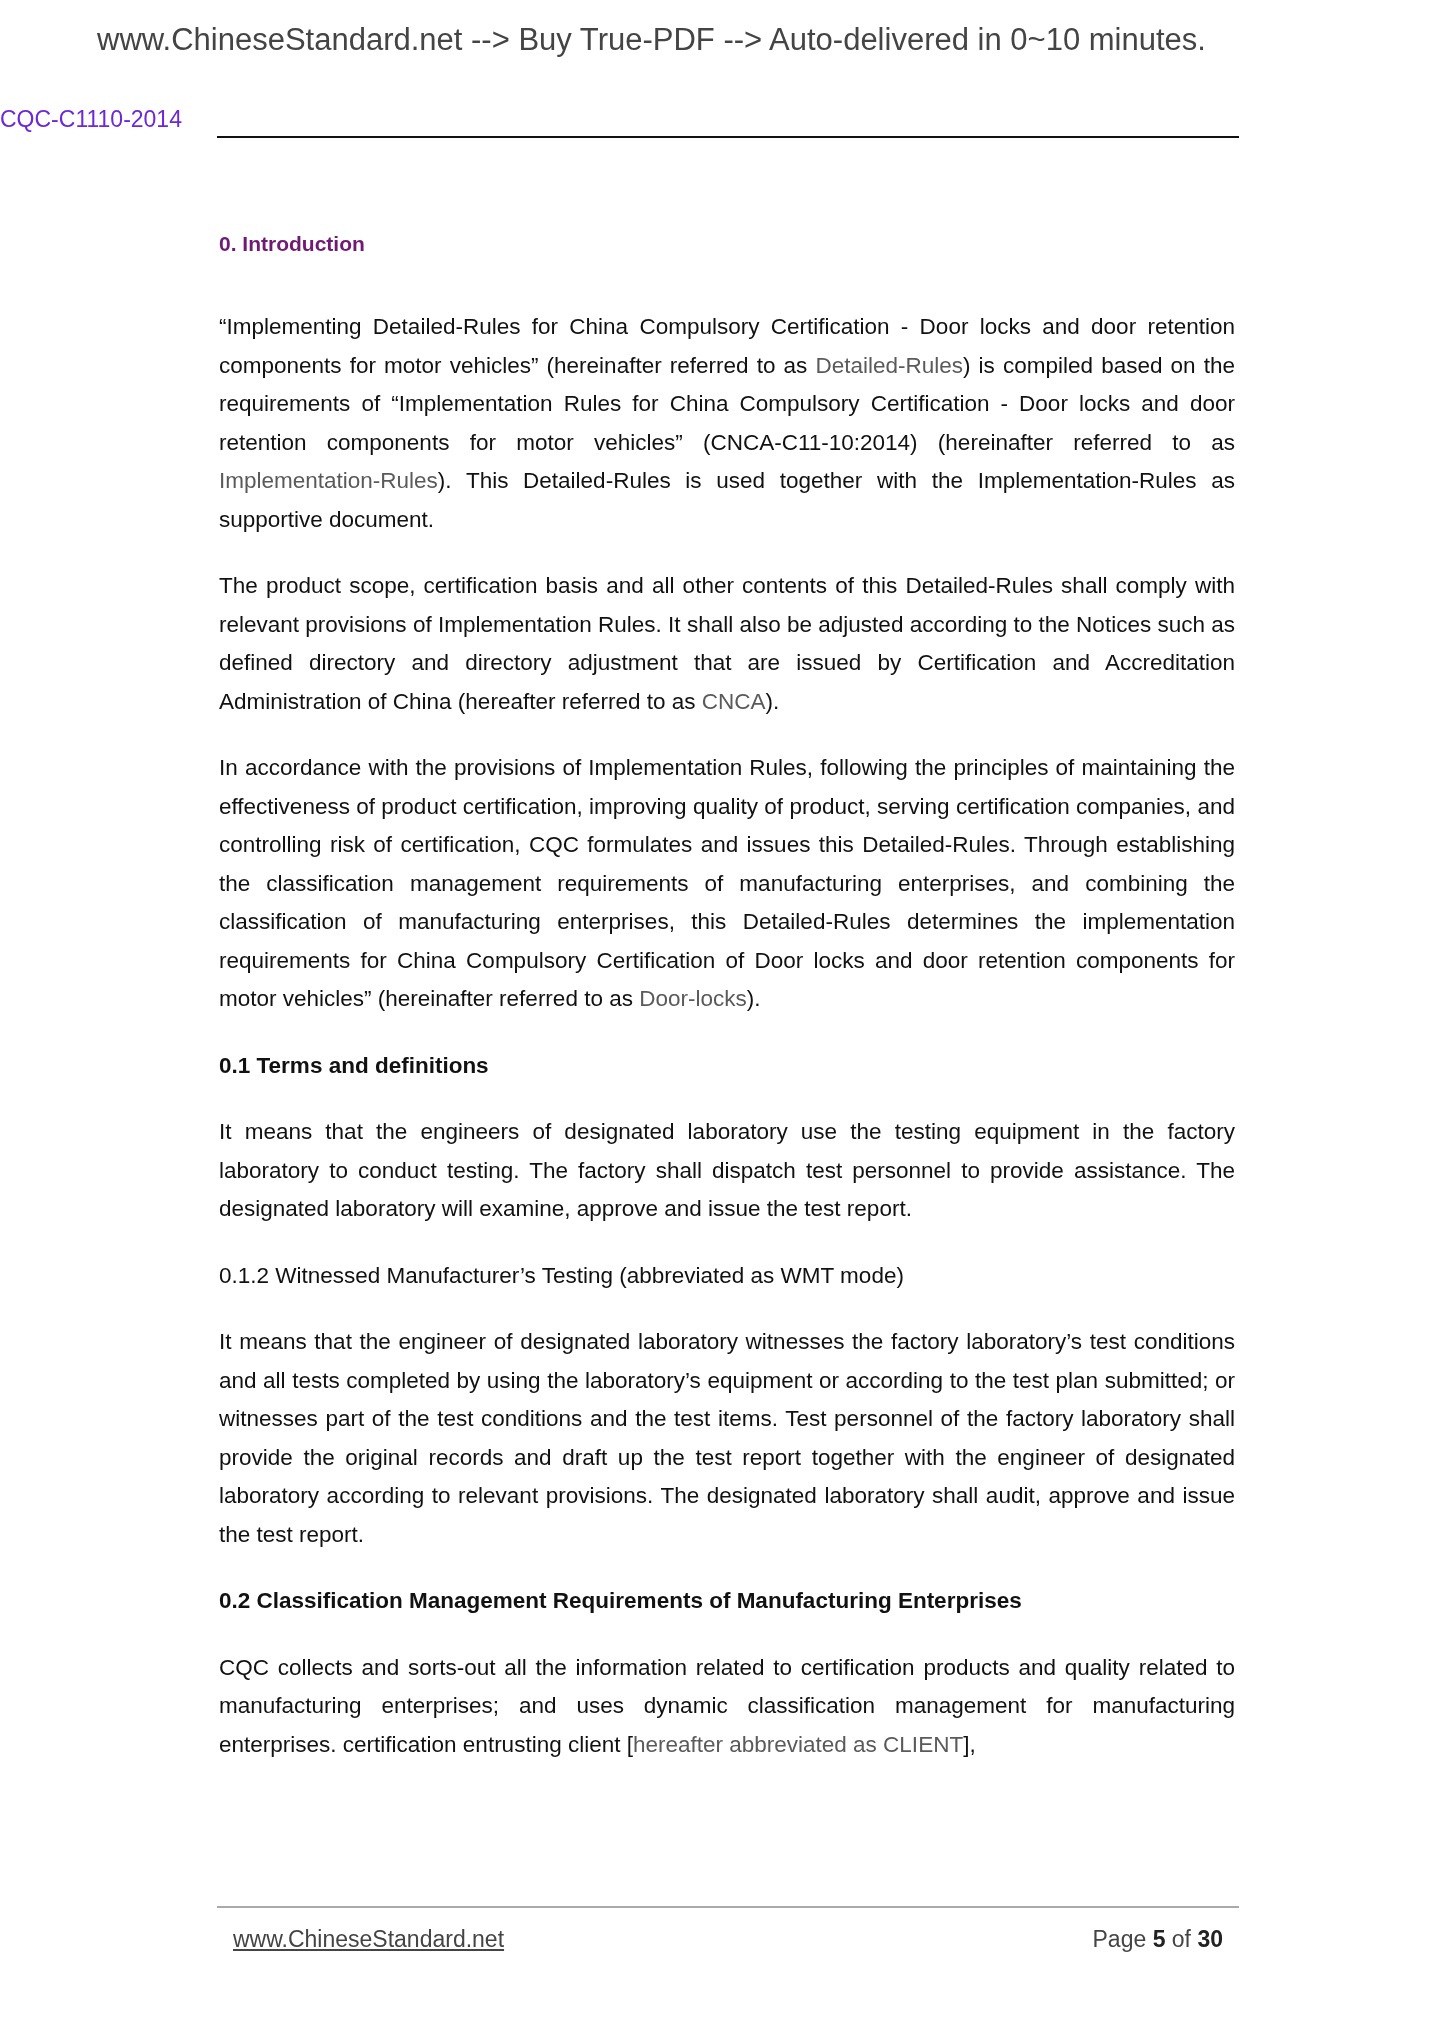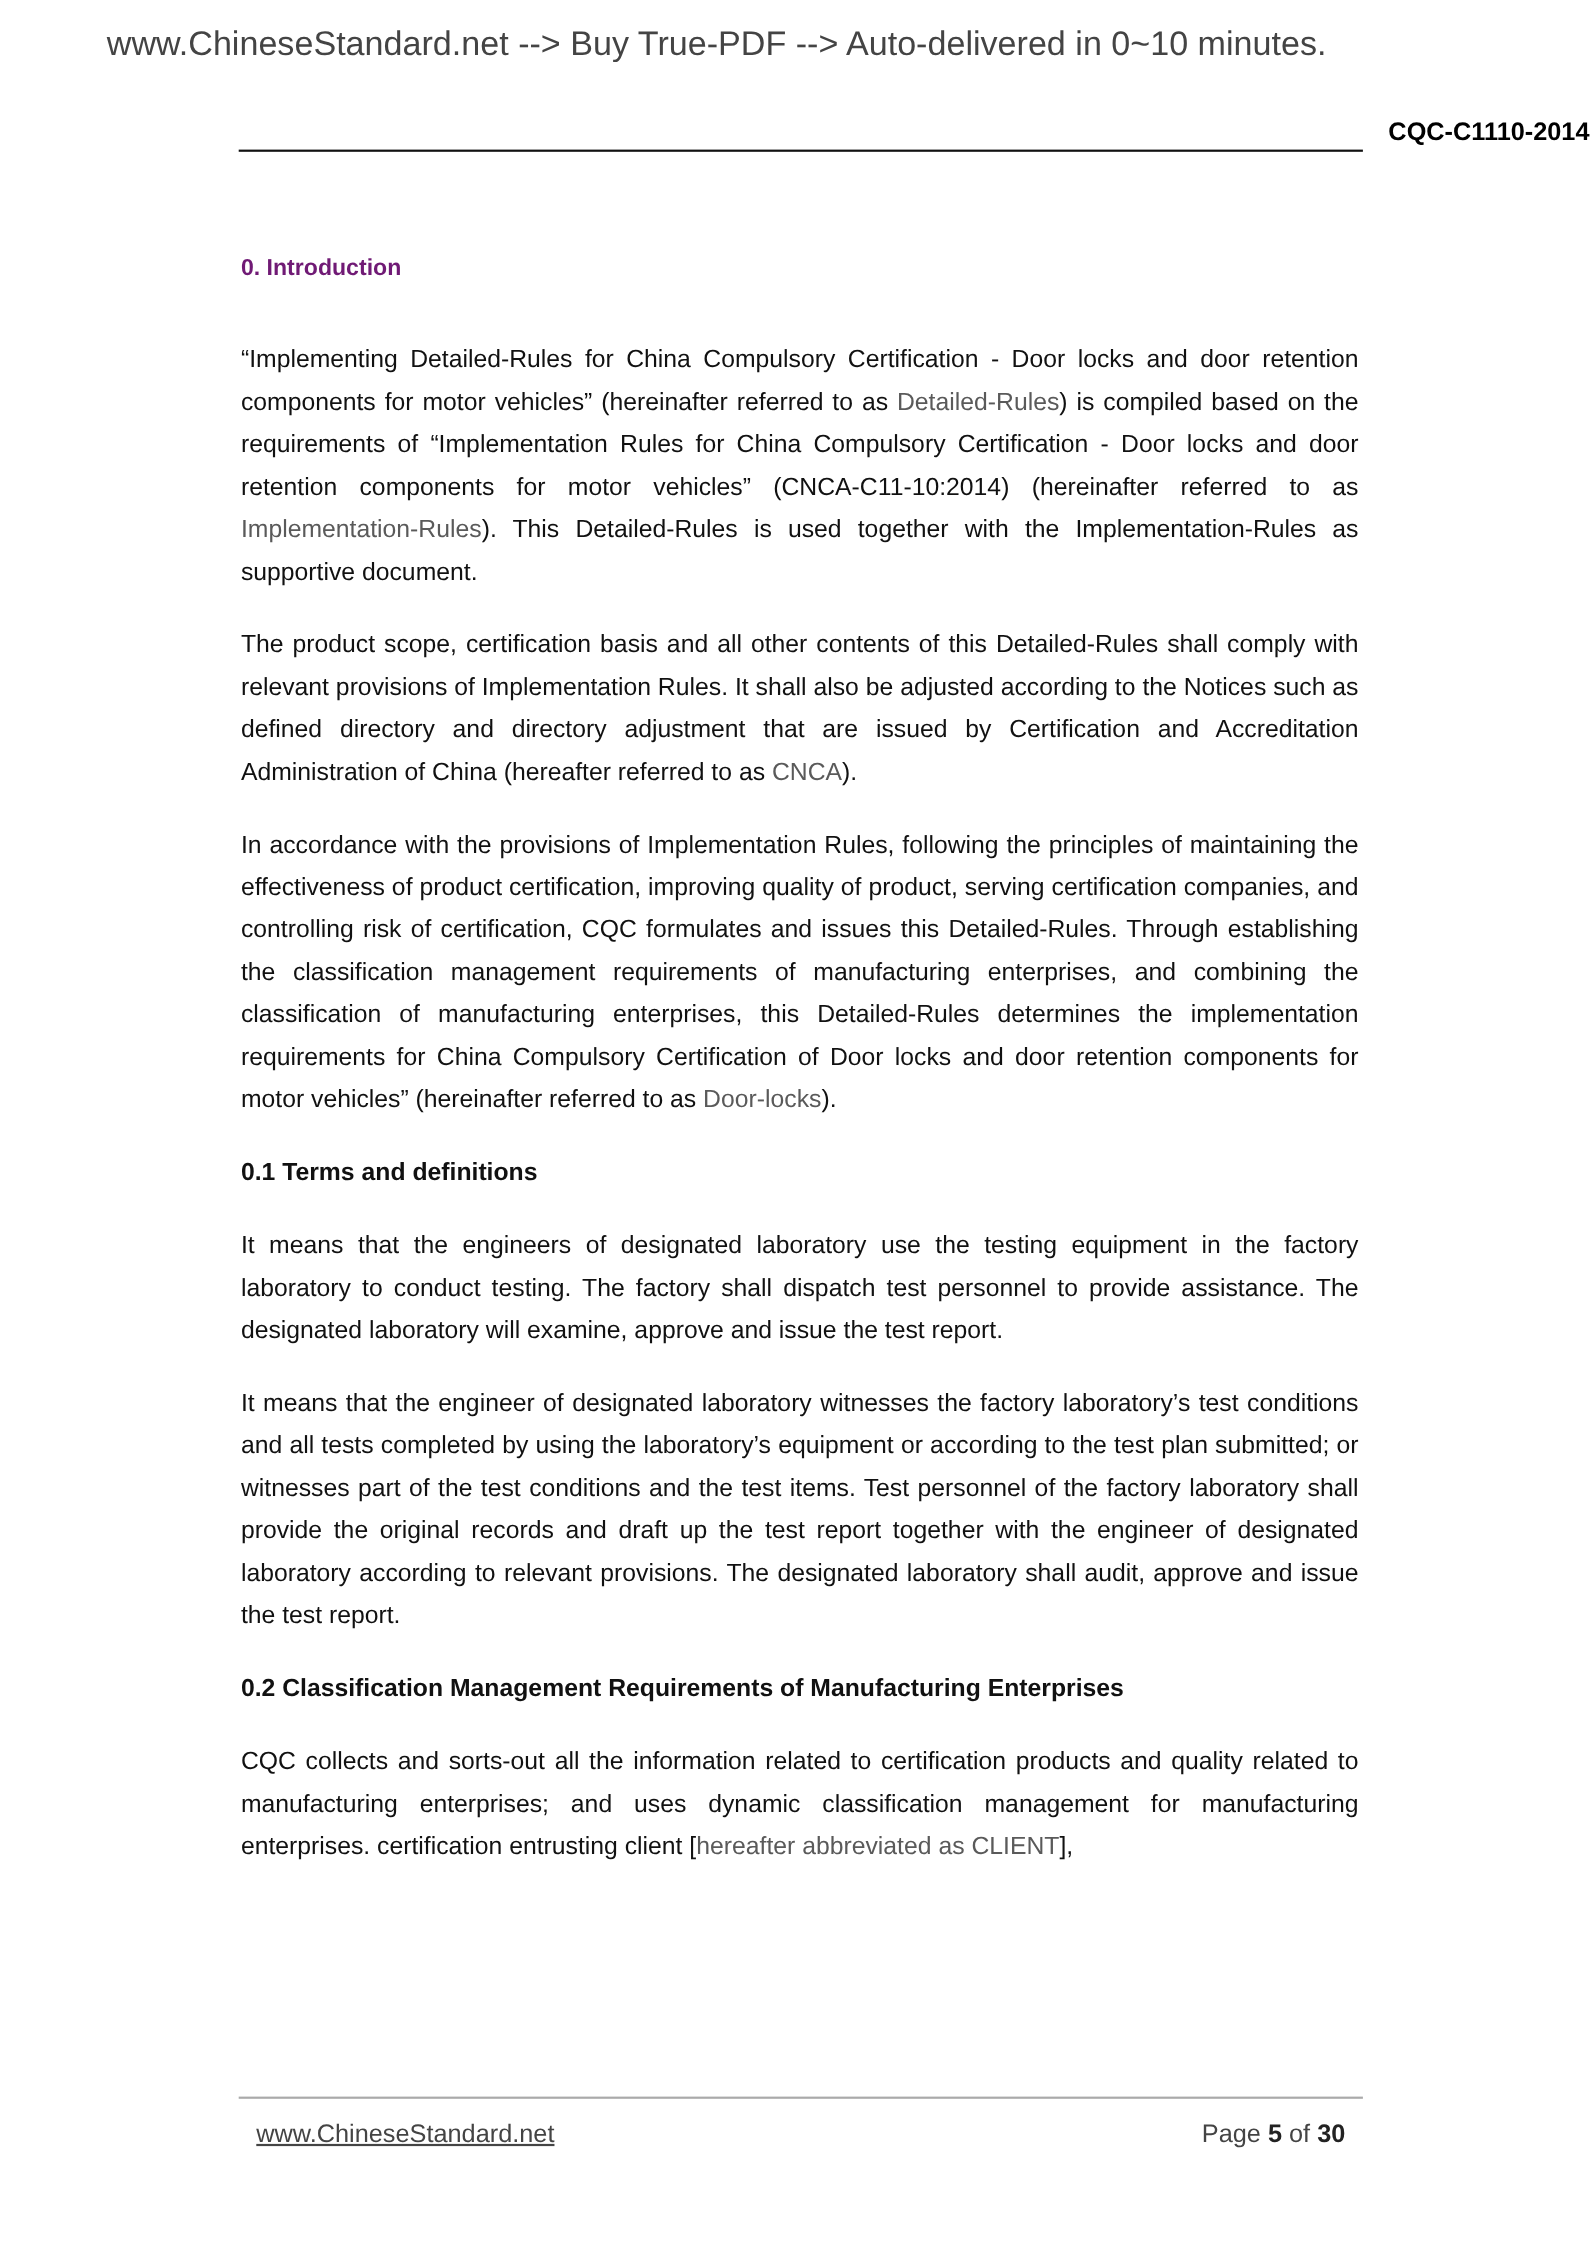--- a/index.html
+++ b/index.html
@@ -1,21 +1,21 @@
 <!DOCTYPE html>
 <html><head>
 <meta charset="utf-8">
 <style>
   html, body { margin:0; padding:0; background:#ffffff; }
   body { width:1445px; height:2044px; position:relative; overflow:hidden;
          font-family:"Liberation Sans", sans-serif; color:#111; }
   .banner { position:absolute; top:22px; left:0; width:1303px; text-align:center;
             font-size:31px; color:#444; letter-spacing:0; }
-  .docid { position:absolute; top:106px; left:0; width:1445px; text-align:right;
-           font-size:23px; color:#000000;font-weight:bold; }
+  .docid { position:absolute; top:106px; left:0; width:1445px; text-align:left;
+           font-size:23px; color:#6d28d9; }
   .hrule { position:absolute; left:217px; width:1022px; height:2px; background:#111; top:136px; }
   .content { position:absolute; left:219px; top:220px; width:1016px; }
   h1 { font-size:21px; font-weight:bold; margin:0 0 40px 0; line-height:48px; color:#701a75; }
   p { font-size:22.5px; line-height:38.5px; margin:16px 0 28px 0; text-align:justify; color:#111; }
   p.head { margin-bottom:28px; }
   .bold { font-weight:bold; }
   .hl { color:#5a5a5a; }
   .footrule { position:absolute; left:217px; width:1022px; height:2px; background:#aaa; top:1906px; }
   .footer-link { position:absolute; left:233px; top:1926px; font-size:23px; color:#444;
                  text-decoration:underline; }
@@ -33,20 +33,21 @@
   <h1>0. Introduction</h1>
 
   <p><span>“Implementing Detailed-Rules for China Compulsory Certification - Door locks and door retention components for motor vehicles” (hereinafter referred to as </span><span class="hl">Detailed-Rules</span><span>) is compiled based on the requirements of “Implementation Rules for China Compulsory Certification - Door locks and door retention components for motor vehicles” (CNCA-C11-10:2014) (hereinafter referred to as </span><span class="hl">Implementation-Rules</span><span>). This Detailed-Rules is used together with the Implementation-Rules as supportive document.</span></p>
 
   <p><span>The product scope, certification basis and all other contents of this Detailed-Rules shall comply with relevant provisions of Implementation Rules. It shall also be adjusted according to the Notices such as defined directory and directory adjustment that are issued by Certification and Accreditation Administration of China (hereafter referred to as </span><span class="hl">CNCA</span><span>).</span></p>
 
   <p><span>In accordance with the provisions of Implementation Rules, following the principles of maintaining the effectiveness of product certification, improving quality of product, serving certification companies, and controlling risk of certification, CQC formulates and issues this Detailed-Rules. Through establishing the classification management requirements of manufacturing enterprises, and combining the classification of manufacturing enterprises, this Detailed-Rules determines the implementation requirements for China Compulsory Certification of Door locks and door retention components for motor vehicles” (hereinafter referred to as </span><span class="hl">Door-locks</span><span>).</span></p>
 
   <p class="bold head">0.1 Terms and definitions</p>
   <p>It means that the engineers of designated laboratory use the testing equipment in the factory laboratory to conduct testing. The factory shall dispatch test personnel to provide assistance. The designated laboratory will examine, approve and issue the test report.</p>
+  <p class="head">0.1.2 Witnessed Manufacturer’s Testing (abbreviated as WMT mode)</p>
   <p>It means that the engineer of designated laboratory witnesses the factory laboratory’s test conditions and all tests completed by using the laboratory’s equipment or according to the test plan submitted; or witnesses part of the test conditions and the test items. Test personnel of the factory laboratory shall provide the original records and draft up the test report together with the engineer of designated laboratory according to relevant provisions. The designated laboratory shall audit, approve and issue the test report.</p>
   <p class="bold head">0.2 Classification Management Requirements of Manufacturing Enterprises</p>
   <p><span>CQC collects and sorts-out all the information related to certification products and quality related to manufacturing enterprises; and uses dynamic classification management for manufacturing enterprises. certification entrusting client [</span><span class="hl">hereafter abbreviated as CLIENT</span><span>],</span></p>
 </div>
 
 <div class="footrule"></div>
 <a class="footer-link">www.ChineseStandard.net</a>
 <div class="page-num"><span>Page </span><b>5</b><span> of </span><b>30</b></div>
 
 </body></html>

